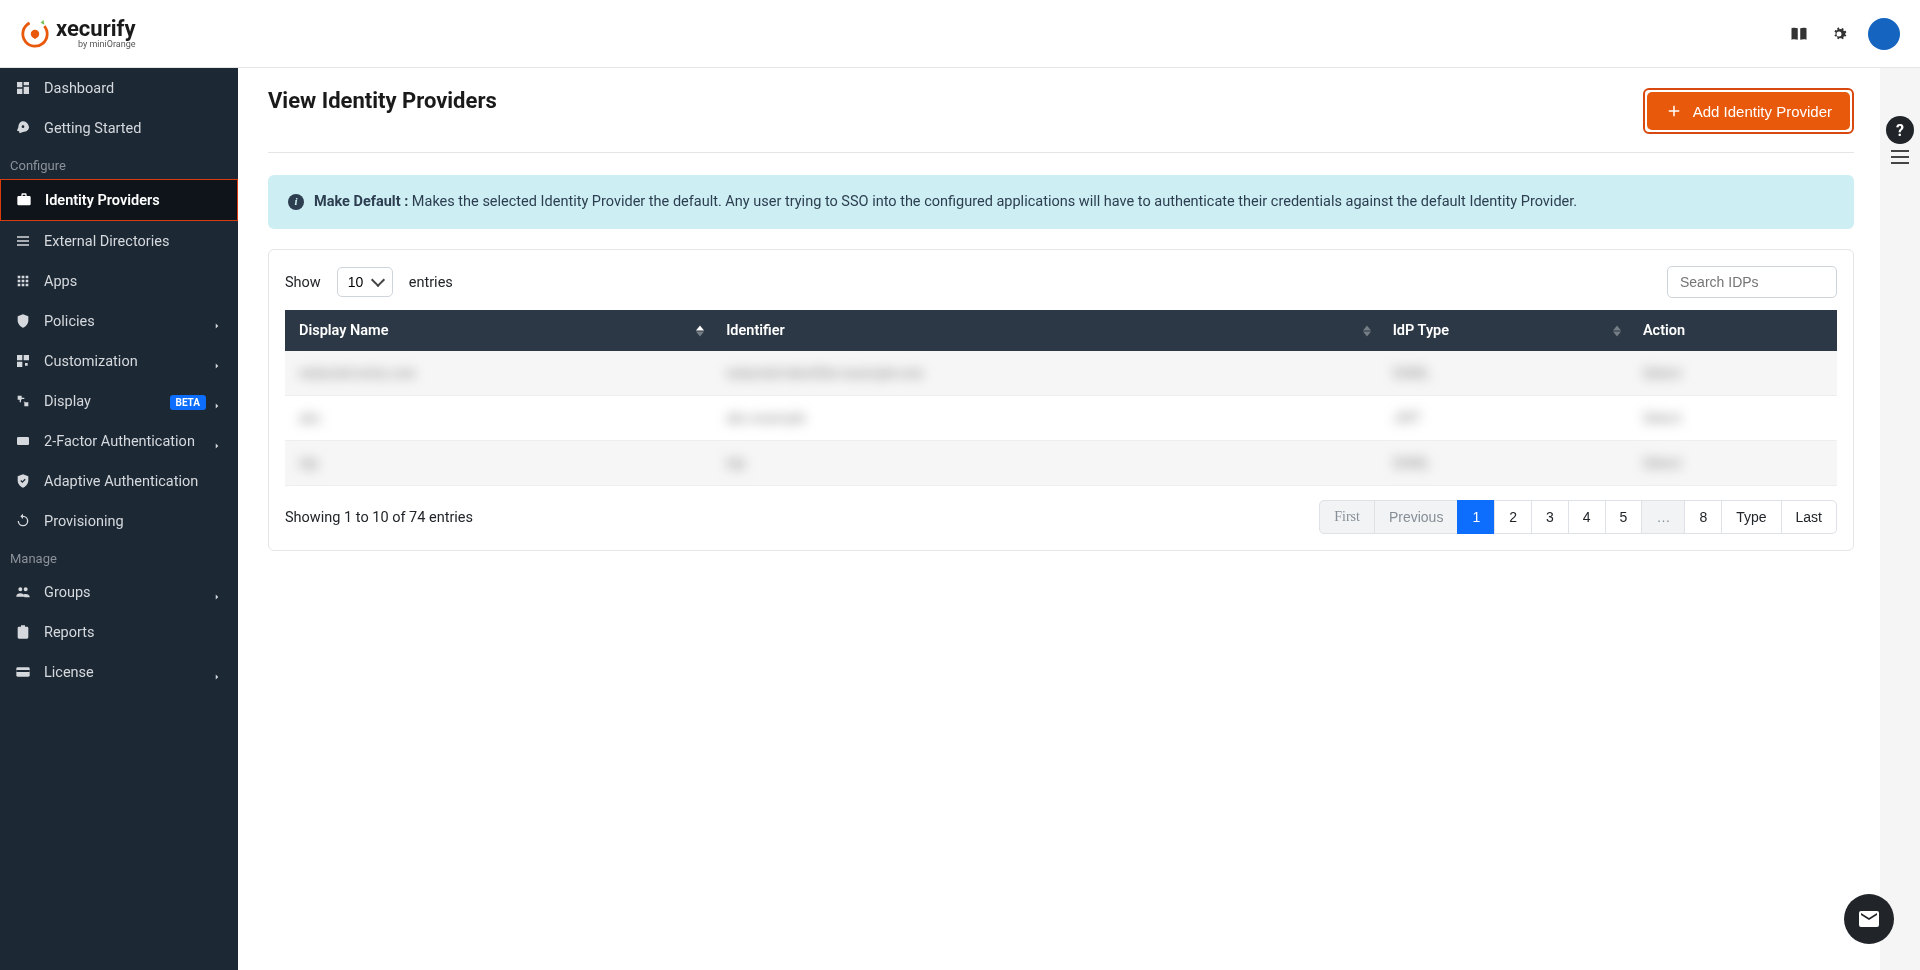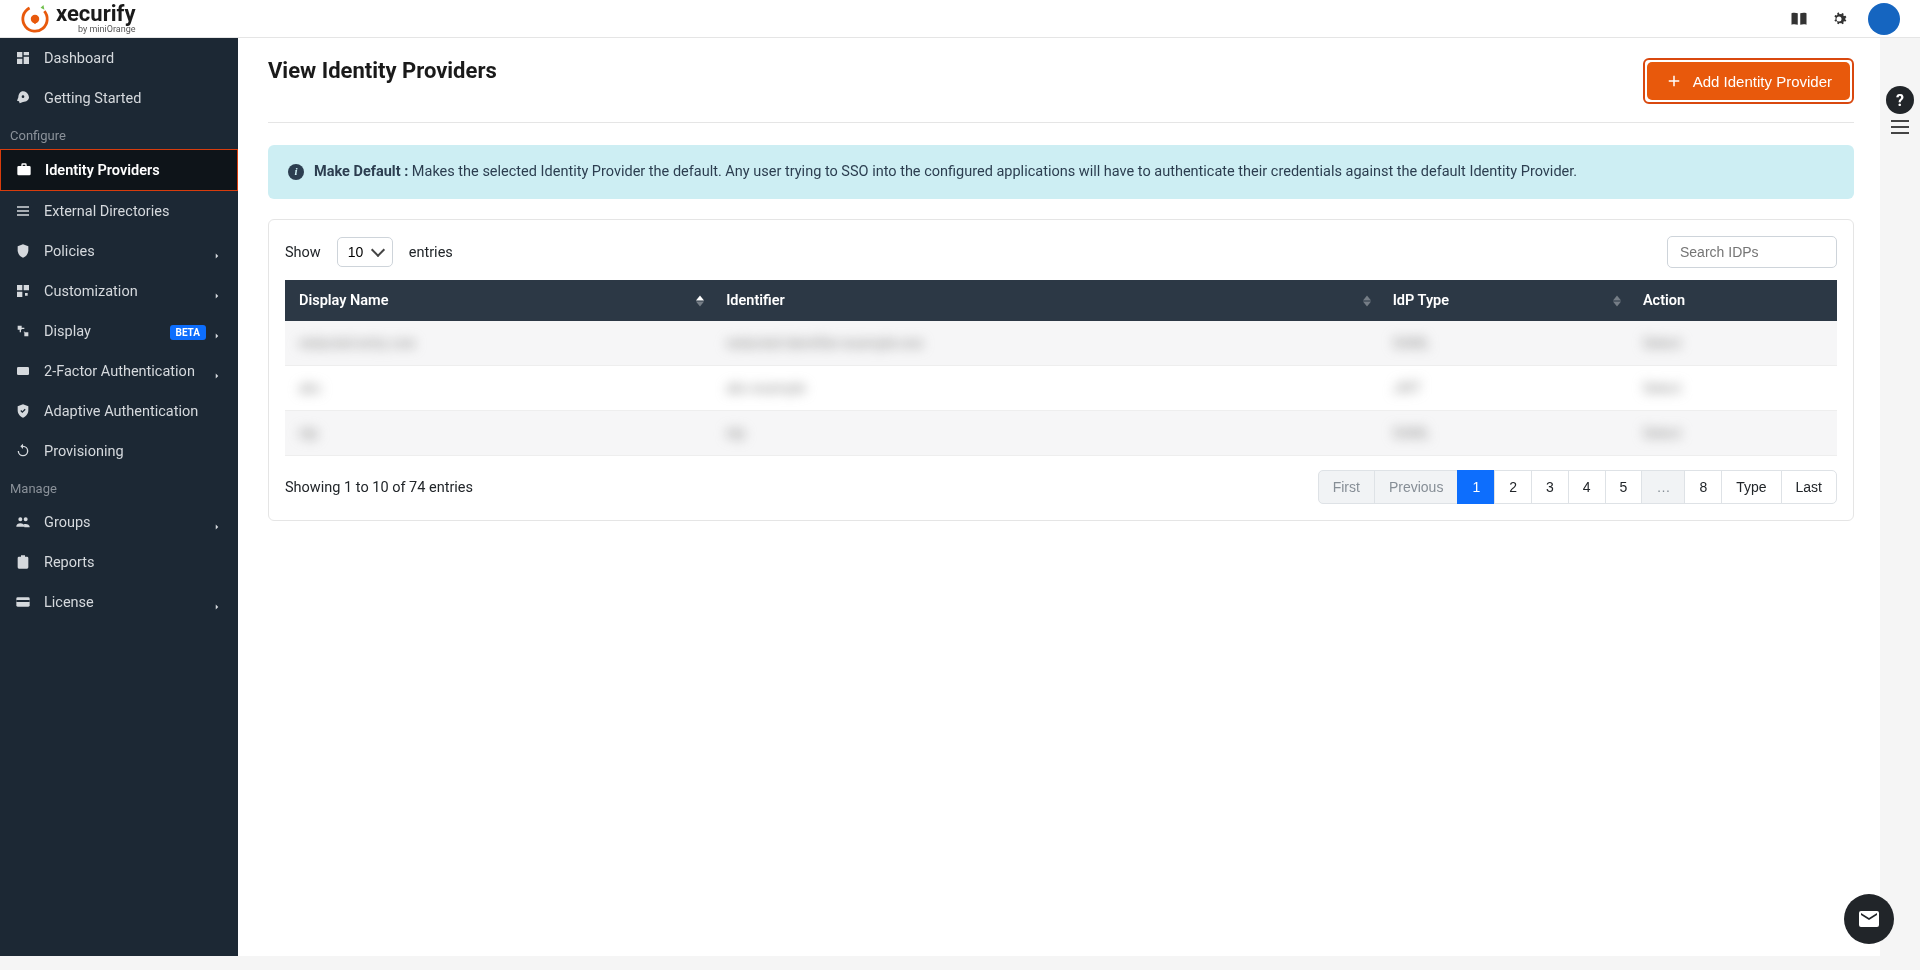--- a/index.html
+++ b/index.html
@@ -1,18 +1,18 @@
 <!DOCTYPE html>
 <html><head>
 <meta charset="utf-8">
 <style>
 * { margin: 0; padding: 0; box-sizing: border-box; }
 body { font-family: -apple-system, BlinkMacSystemFont, "Segoe UI", Roboto, sans-serif; background: #f5f5f5; color: #212529; }
 
-.topbar { height: 38px; background: #fff; display: flex; align-items: center; justify-content: space-between; padding: 0 20px; border-bottom: 1px solid #e5e5e5; }
+.topbar { height: 68px; background: #fff; display: flex; align-items: center; justify-content: space-between; padding: 0 20px; border-bottom: 1px solid #e5e5e5; }
 .logo { display: flex; align-items: center; gap: 6px; }
 .logo-mark { width: 30px; height: 30px; }
 .logo-text { display: flex; flex-direction: column; line-height: 1; }
 .logo-main { font-size: 22px; font-weight: 700; color: #1a1a1a; }
 .logo-sub { font-size: 9px; color: #555; text-align: right; }
 .topbar-right { display: flex; align-items: center; gap: 18px; }
 .top-icon { width: 22px; height: 22px; color: #333; cursor: pointer; display: flex; align-items: center; justify-content: center; }
 .avatar-circle { width: 32px; height: 32px; border-radius: 50%; background: #1565c0; cursor: pointer; }
 
 .layout { display: flex; height: calc(100vh - 52px); }
@@ -62,21 +62,21 @@
 tbody tr { border-bottom: 1px solid #eee; }
 tbody tr:nth-child(odd) { background: #f6f6f7; }
 td { padding: 14px; font-size: 14px; }
 .blur-cell { filter: blur(6px); color: #888; user-select: none; }
 
 .table-footer { display: flex; justify-content: space-between; align-items: center; margin-top: 14px; font-size: 14.5px; }
 .pagination { display: flex; }
 .page-btn { border: 1px solid #dee2e6; background: #fff; padding: 8px 14px; font-size: 14px; cursor: pointer; color: #212529; margin-left: -1px; }
 .page-btn.disabled { background: #f1f3f5; color: #868e96; cursor: default; }
 .page-btn.active { background: #0d6efd; border-color: #0d6efd; color: #fff; }
-.page-btn:first-child { border-top-left-radius: 5px; border-bottom-left-radius: 5px; }
+.page-btn:first-child { border-top-left-radius: 5px; border-bottom-left-radius: 5px; font-family: Liberation Serif, serif; }
 .page-btn:last-child { border-top-right-radius: 5px; border-bottom-right-radius: 5px; }
 
 .chat-fab { position: fixed; right: 26px; bottom: 26px; width: 50px; height: 50px; border-radius: 50%; background: #212529; color: #fff; display: flex; align-items: center; justify-content: center; cursor: pointer; }
 </style>
 </head>
 <body>
 
 <div class="topbar">
   <div class="logo">
     <svg class="logo-mark" viewBox="0 0 32 32">
@@ -133,20 +133,28 @@
         </span>
         <span class="nav-label">Identity Providers</span>
       </div>
       <div class="nav-item">
         <span class="nav-icon">
           <svg width="16" height="16" viewBox="0 0 24 24" fill="currentColor">
             <path d="M3 5h18v2H3zM3 11h18v2H3zM3 17h18v2H3z"></path>
           </svg>
         </span>
         <span class="nav-label">External Directories</span>
+      </div>
+      <div class="nav-item">
+        <span class="nav-icon">
+          <svg width="16" height="16" viewBox="0 0 24 24" fill="currentColor">
+            <path d="M4 4h4v4H4zM10 4h4v4h-4zM16 4h4v4h-4zM4 10h4v4H4zM10 10h4v4h-4zM16 10h4v4h-4zM4 16h4v4H4zM10 16h4v4h-4zM16 16h4v4h-4z"></path>
+          </svg>
+        </span>
+        <span class="nav-label">Apps</span>
       </div>
       <div class="nav-item">
         <span class="nav-icon">
           <svg width="16" height="16" viewBox="0 0 24 24" fill="currentColor">
             <path d="M12 2l8 3v6c0 5-3.4 9.7-8 11-4.6-1.3-8-6-8-11V5l8-3z"></path>
           </svg>
         </span>
         <span class="nav-label">Policies</span>
         <span class="nav-chevron"><svg width="10" height="10" viewBox="0 0 24 24" fill="currentColor">
             <path d="M9 6l6 6-6 6z"></path>

